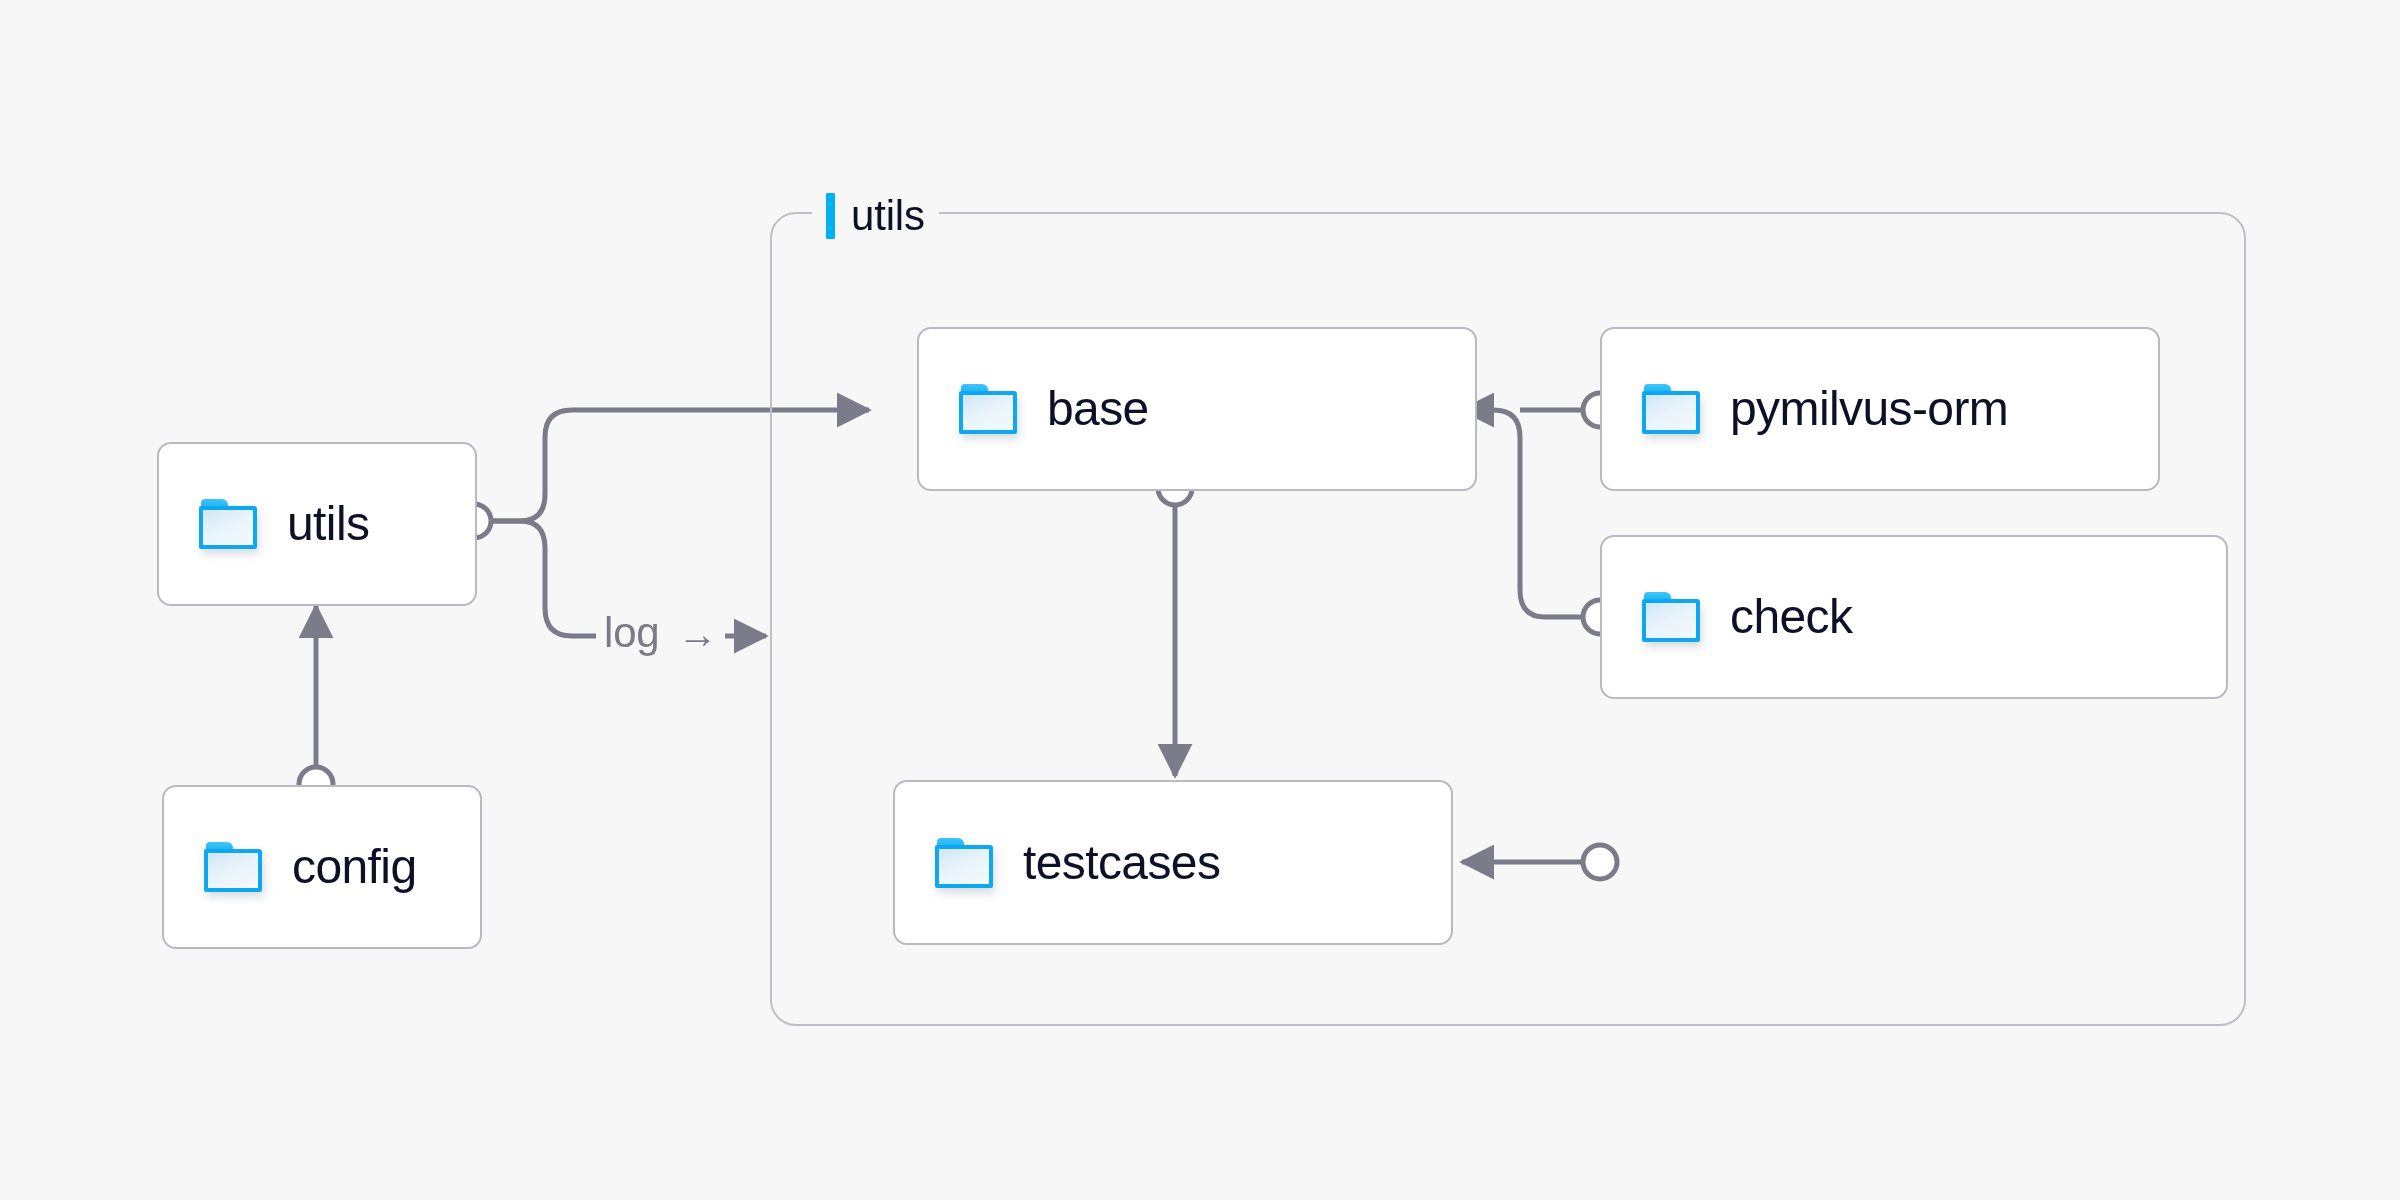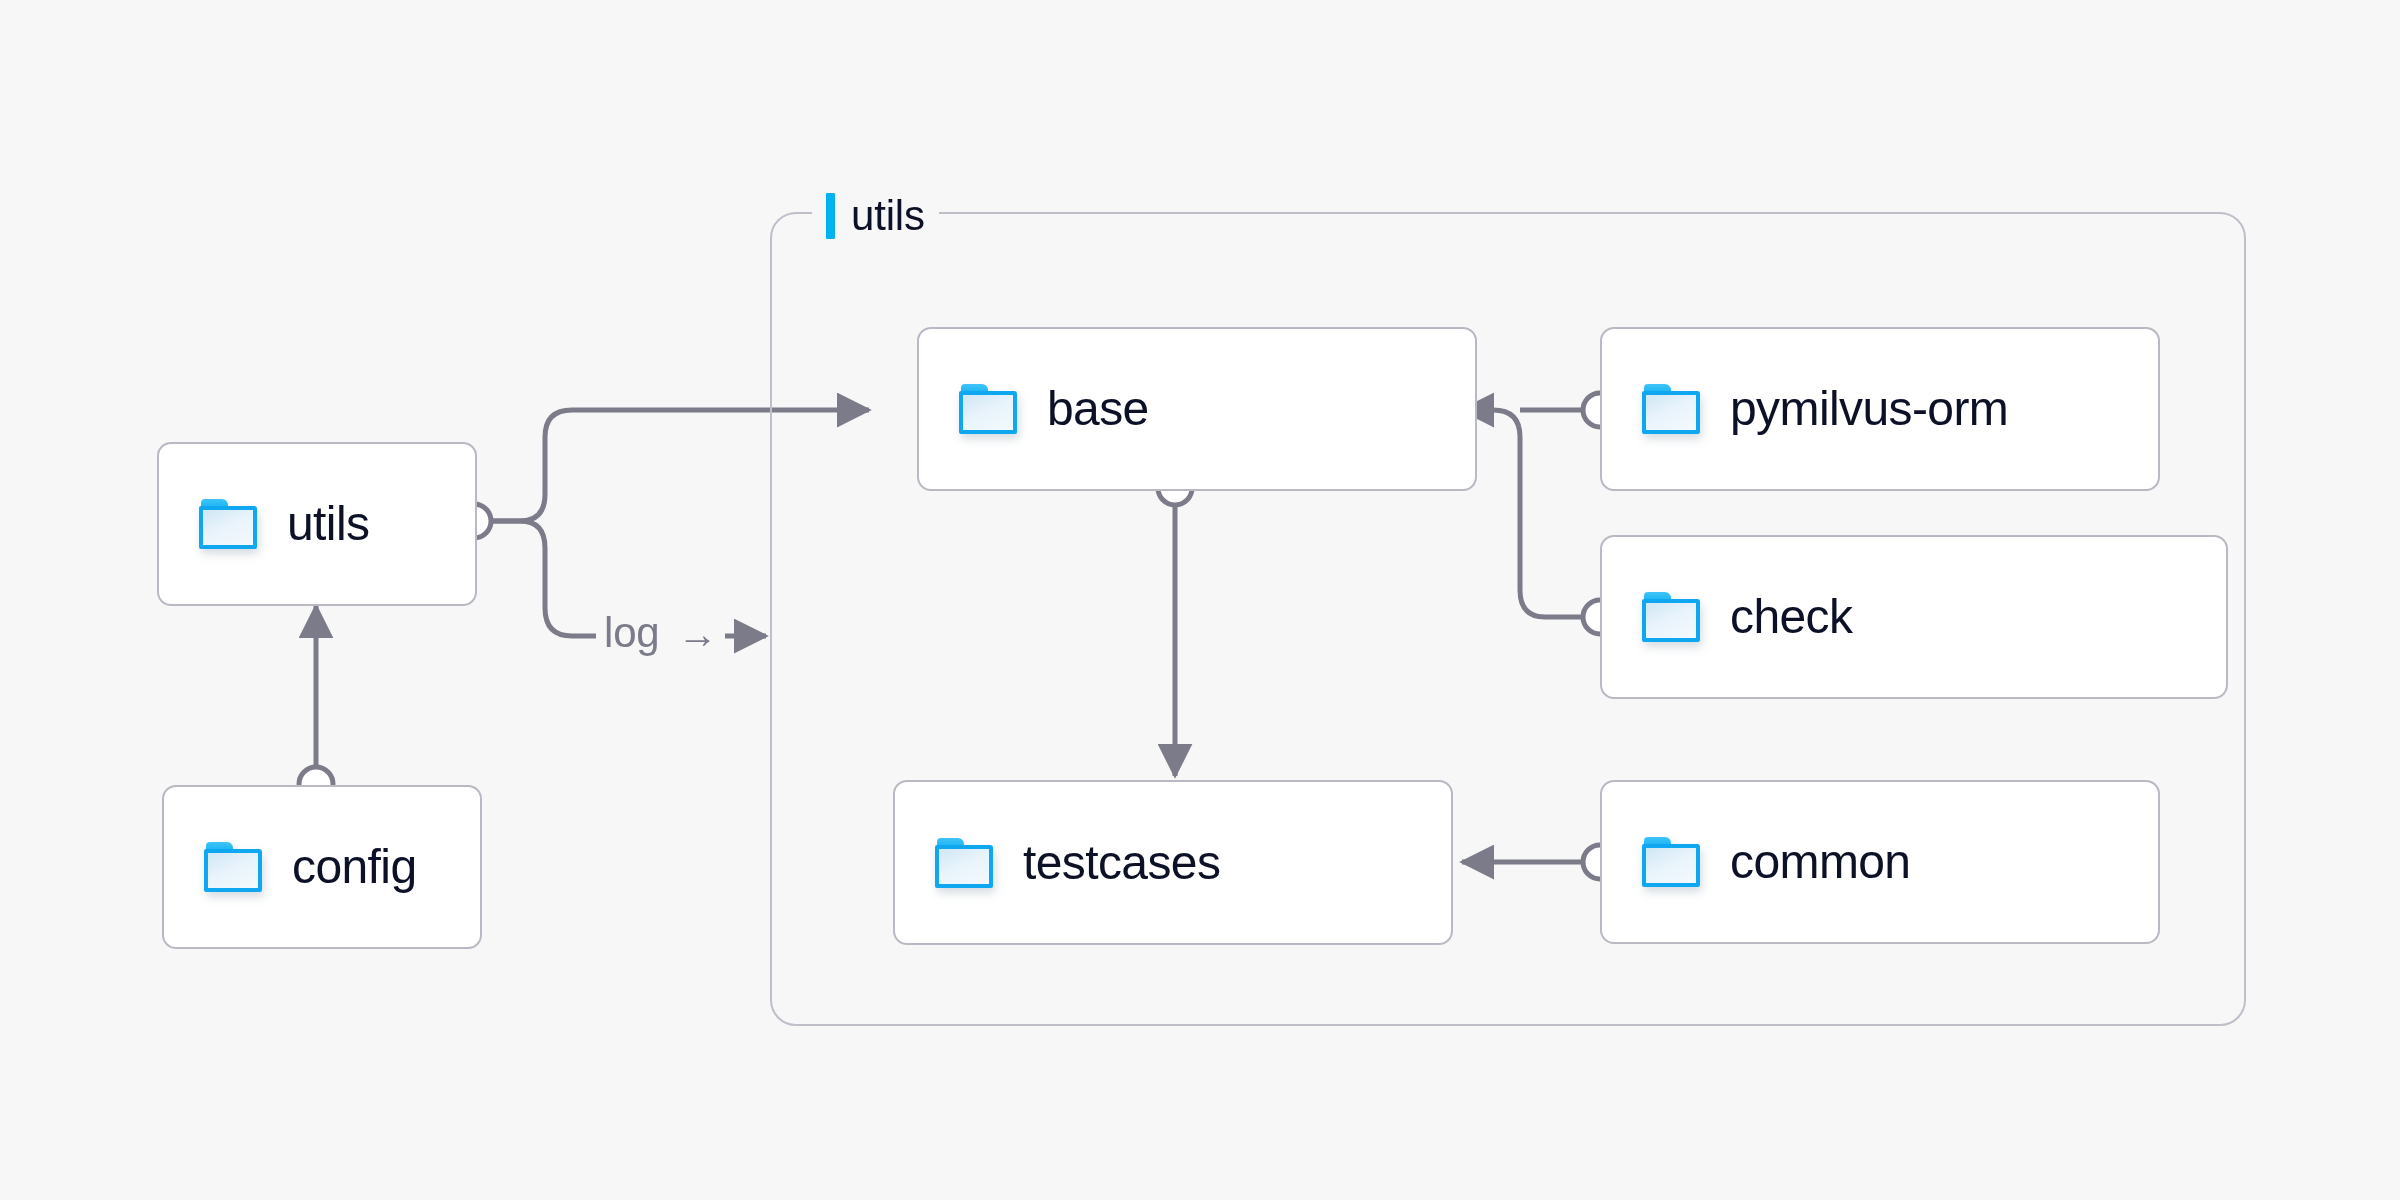--- a/index.html
+++ b/index.html
@@ -223,26 +223,19 @@
   </div>
 
   <div class="node" style="left:1600px; top:535px; width:628px; height:164px;">
     <span class="folder-icon">
       <span class="fi-tab"></span>
         <span class="fi-body"></span>
     </span>
     <span class="node-label">check</span>
   </div>
 
-  <div class="node" style="left:1600px; top:780px; width:560px; height:164px;">
-    <span class="folder-icon">
-      <span class="fi-tab"></span>
-        <span class="fi-body"></span>
-    </span>
-    <span class="node-label">common</span>
-  </div>
 
   <div class="edge-label" style="left:596px; top:612px;">
     <span>log</span>
     <span class="ea">→</span>
   </div>
 
 </div>
 
 </body></html>

